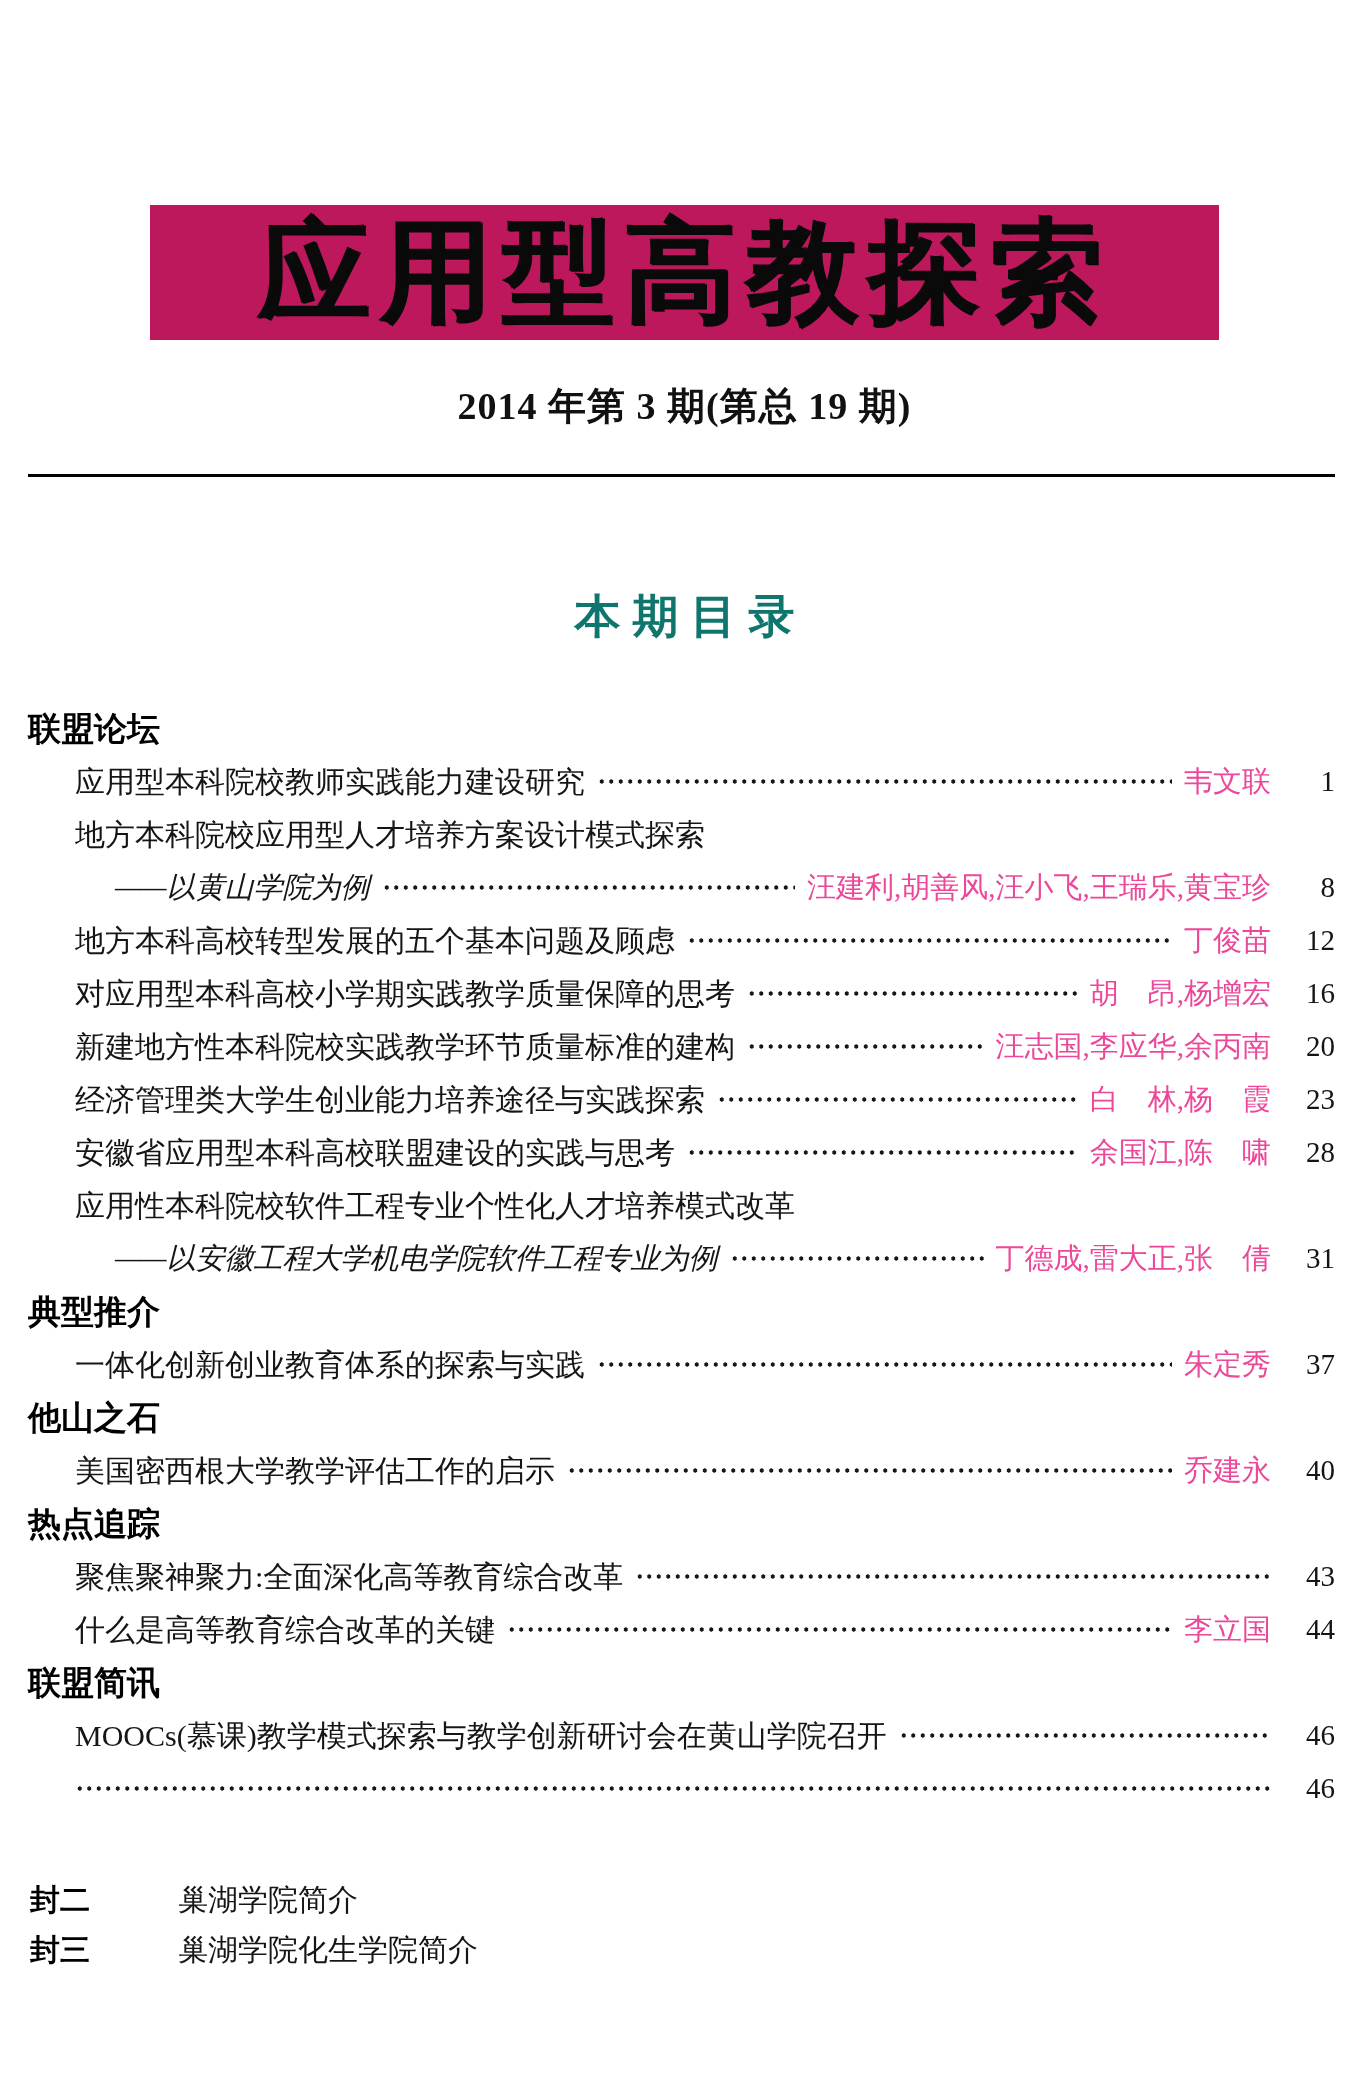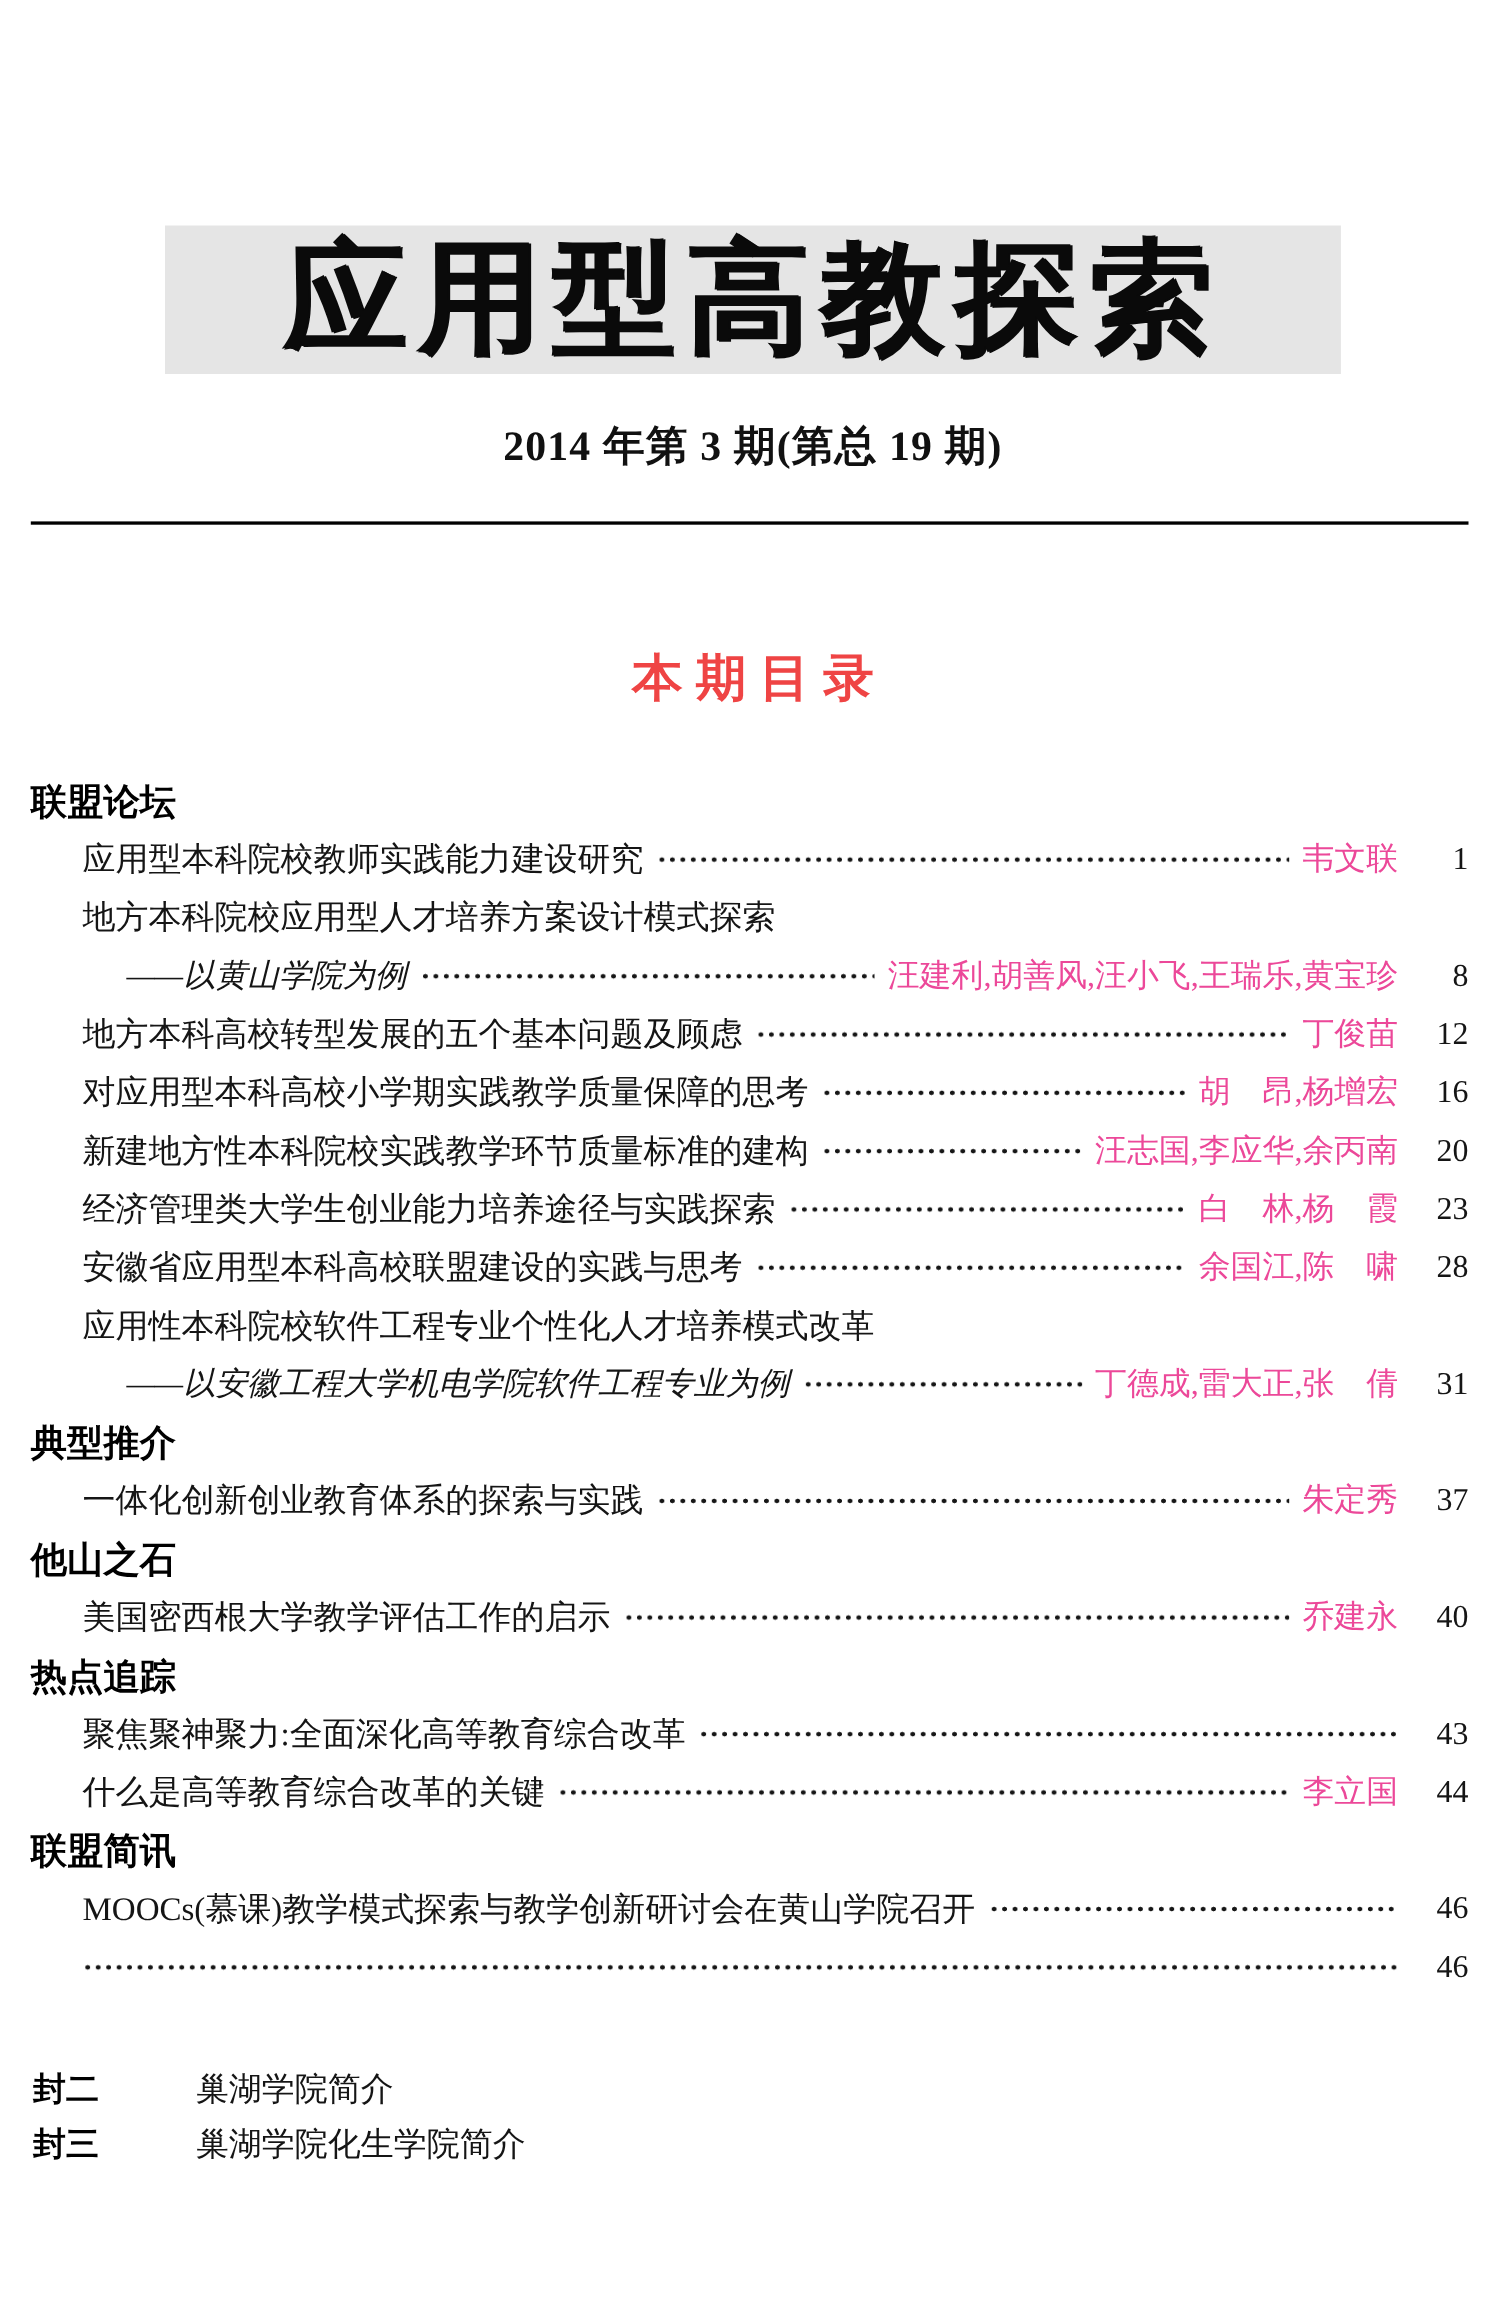--- a/index.html
+++ b/index.html
@@ -20,21 +20,21 @@
   
   .logo{
     margin:205px 150px 0;
     text-align:center;
     font-family:var(--serif);
     font-weight:900;
     font-size:112px;
     line-height:135px;
     letter-spacing:10px;
     color:#0a0a0a;
-    background:#e5e5e5;
+    background:#be185d;
     white-space:nowrap;
     text-shadow:2px 1px 0 #0a0a0a;
   }
   .issue{
     margin-top:42px;
     text-align:center;
     font-family:var(--serif);
     font-weight:bold;
     font-size:38px;
     line-height:48px;
@@ -48,21 +48,21 @@
   
   .toc-title{
     margin:112px 0 0;
     text-align:center;
     font-family:var(--sans);
     font-weight:bold;
     font-size:46px;
     line-height:55px;
     letter-spacing:12px;
     text-indent:12px;
-    color:#ef4444;
+    color:#0f766e;
   }
   
   .toc{
     margin-top:58px;
     padding:0 34px 0 28px;
   }
   .sec{
     font-family:var(--sans);
     font-weight:bold;
     font-size:33px;

